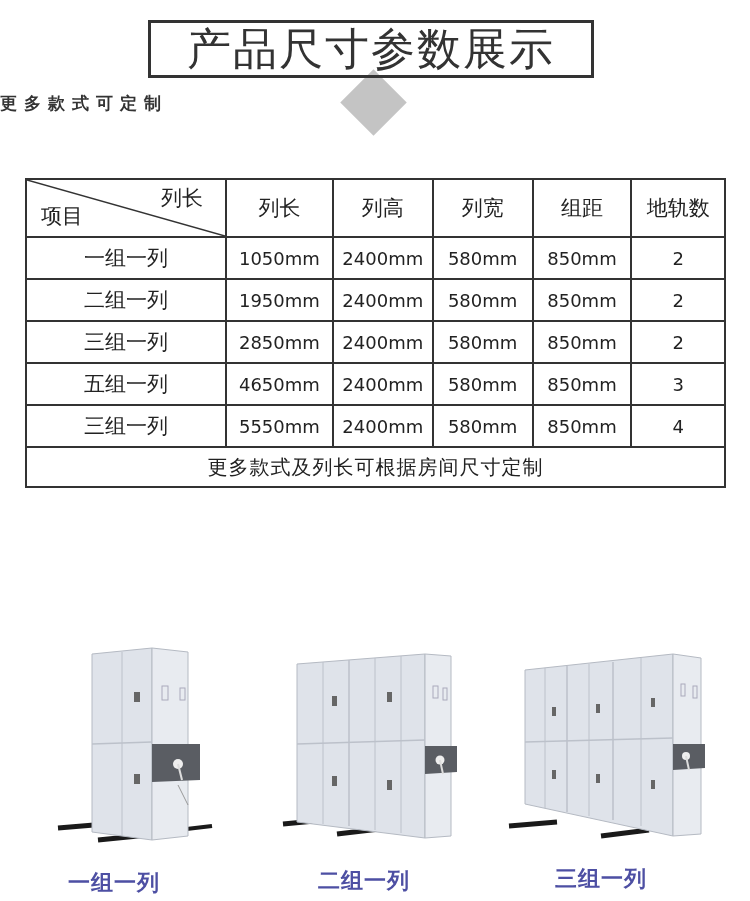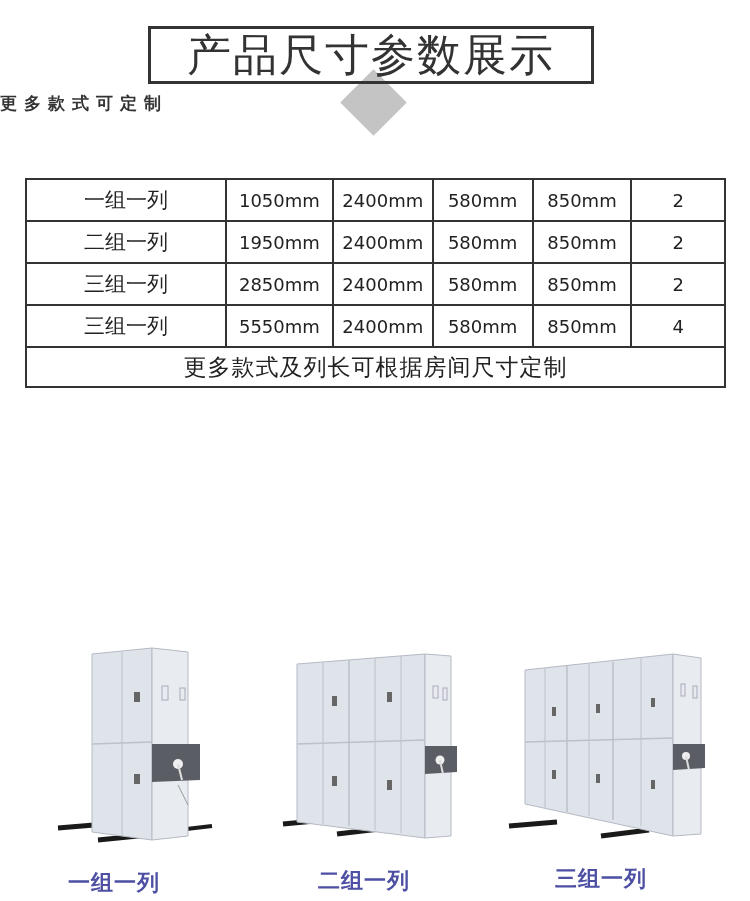--- a/index.html
+++ b/index.html
@@ -1,40 +1,40 @@
 <!DOCTYPE html>
 <html><head>
 <meta charset="utf-8">
 <style>
   html, body { margin: 0; padding: 0; background: #ffffff; }
   body { width: 750px; height: 901px; position: relative; overflow: hidden;
          font-family: "DejaVu Sans", "Liberation Sans", sans-serif; color: #222; }
 
   
-  .title-box { position: absolute; left: 148px; top: 26px; width: 440px; height: 52px;
+  .title-box { position: absolute; left: 148px; top: 20px; width: 440px; height: 52px;
                border: 3px solid #333; box-sizing: content-box; z-index: 2; background: transparent; }
   .title-text { position: absolute; left: 0; right: 0; top: 0; bottom: 0; text-align: center;
                 font-size: 44px; line-height: 52px; font-weight: 300; color: #333; letter-spacing: 2px; }
   .diamond { position: absolute; left: 350px; top: 79px; width: 47px; height: 47px;
              background: #c4c4c4; transform: rotate(45deg); z-index: 1; }
   .subtitle { position: absolute; left: 0; right: 0; top: 92px; z-index: 3;
               font-size: 17px; font-weight: bold; color: #333; letter-spacing: 7px; }
 
   
   table.spec { position: absolute; left: 25px; top: 178px; width: 701px; border-collapse: collapse;
                font-family: "DejaVu Sans", "Liberation Sans", sans-serif; }
   table.spec td, table.spec th { border: 2px solid #333; text-align: center; padding: 0; font-weight: normal; }
   table.spec th { height: 56px; font-size: 21px; color: #222; }
   table.spec td { height: 40px; font-size: 18px; color: #222; }
   table.spec td.rowlabel { font-size: 21px; }
   .diag-cell { position: relative; overflow: hidden; }
   .diag-cell svg { position: absolute; left: 0; top: 0; width: 100%; height: 100%; }
   .diag-top { position: absolute; right: 22px; top: 4px; font-size: 21px; }
   .diag-bottom { position: absolute; left: 14px; bottom: 6px; font-size: 21px; }
-  table.spec td.footer { height: 38px; font-size: 23px; letter-spacing: 1px; }
+  table.spec td.footer { height: 38px; font-size: 20px; letter-spacing: 1px; }
 
   
   .product { position: absolute; }
   .product .caption { position: absolute; font-size: 22px; font-weight: bold; color: #4d4fa3;
                       white-space: nowrap; letter-spacing: 1px; }
   .cab-svg { position: absolute; }
 </style>
 </head>
 <body>
 
@@ -47,20 +47,34 @@
 <table class="spec">
   <colgroup>
     <col style="width:201px">
       <col style="width:107px">
       <col style="width:100px">
     <col style="width:100px">
       <col style="width:99px">
       <col style="width:94px">
   </colgroup>
   <tbody>
+      <tr>
+    <th class="diag-cell">
+      <svg viewBox="0 0 201 56" preserveAspectRatio="none">
+        <line x1="0" y1="0" x2="201" y2="56" stroke="#333" stroke-width="1.5"></line>
+      </svg>
+      <span class="diag-top">列长</span>
+      <span class="diag-bottom">项目</span>
+    </th>
+    <th>列长</th>
+    <th>列高</th>
+    <th>列宽</th>
+    <th>组距</th>
+    <th>地轨数</th>
+  </tr>
   <tr>
     <td class="rowlabel">一组一列</td>
     <td>1050mm</td>
     <td>2400mm</td>
     <td>580mm</td>
     <td>850mm</td>
     <td>2</td>
   </tr>
   <tr>
     <td class="rowlabel">二组一列</td>
@@ -70,20 +84,28 @@
     <td>850mm</td>
     <td>2</td>
   </tr>
   <tr>
     <td class="rowlabel">三组一列</td>
     <td>2850mm</td>
     <td>2400mm</td>
     <td>580mm</td>
     <td>850mm</td>
     <td>2</td>
+  </tr>
+  <tr>
+    <td class="rowlabel">五组一列</td>
+    <td>4650mm</td>
+    <td>2400mm</td>
+    <td>580mm</td>
+    <td>850mm</td>
+    <td>3</td>
   </tr>
   <tr>
     <td class="rowlabel">三组一列</td>
     <td>5550mm</td>
     <td>2400mm</td>
     <td>580mm</td>
     <td>850mm</td>
     <td>4</td>
   </tr>
   <tr>

